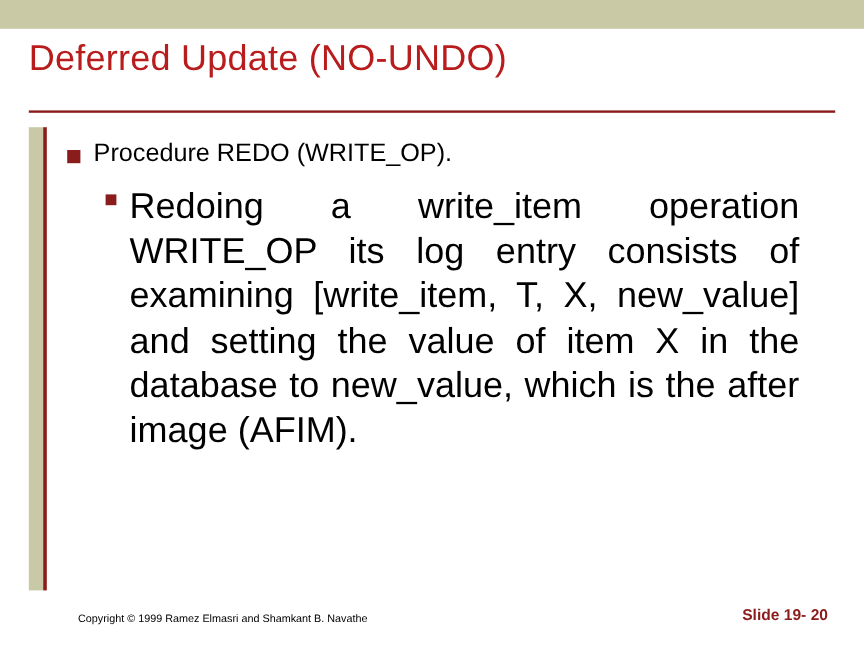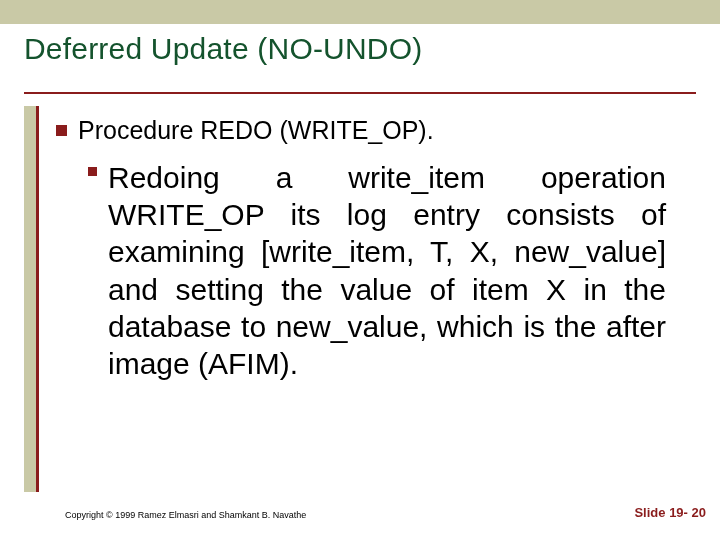--- a/index.html
+++ b/index.html
@@ -15,21 +15,21 @@
   }
 
   
   .title-block {
     position: absolute;
     left: 24px; top: 32px; right: 24px;
     height: 62px;
   }
   .title-text {
     font-size: 30px;
-    color: #14532d;
+    color: #b91c1c;
     letter-spacing: 0.2px;
   }
   .title-rule {
     position: absolute;
     left: 0; right: 0; bottom: 0;
     border: none;
     border-top: 2px solid #8a1c1c;
   }
 
   
@@ -51,21 +51,21 @@
   }
 
   
   .content {
     position: absolute;
     left: 28px; top: 10px; right: 0;
   }
   .lvl1 {
     position: relative;
     padding-left: 26px;
-    font-size: 25px;
+    font-size: 21px;
     color: #000;
     margin-bottom: 14px;
   }
   .lvl1 .bullet {
     position: absolute;
     left: 4px; top: 9px;
     width: 11px; height: 11px;
     background: #8a1c1c;
   }
   .lvl2 {
@@ -88,21 +88,21 @@
   
   .copyright {
     position: absolute;
     left: 65px;
     bottom: 20px;
     font-size: 9px;
     color: #000;
   }
   .slide-num {
     position: absolute;
-    right: 14px;
+    right: 30px;
     bottom: 20px;
     font-size: 13px;
     font-weight: bold;
     color: #8a1c1c;
   }
 </style>
 </head>
 <body>
 
 <div class="slide">

